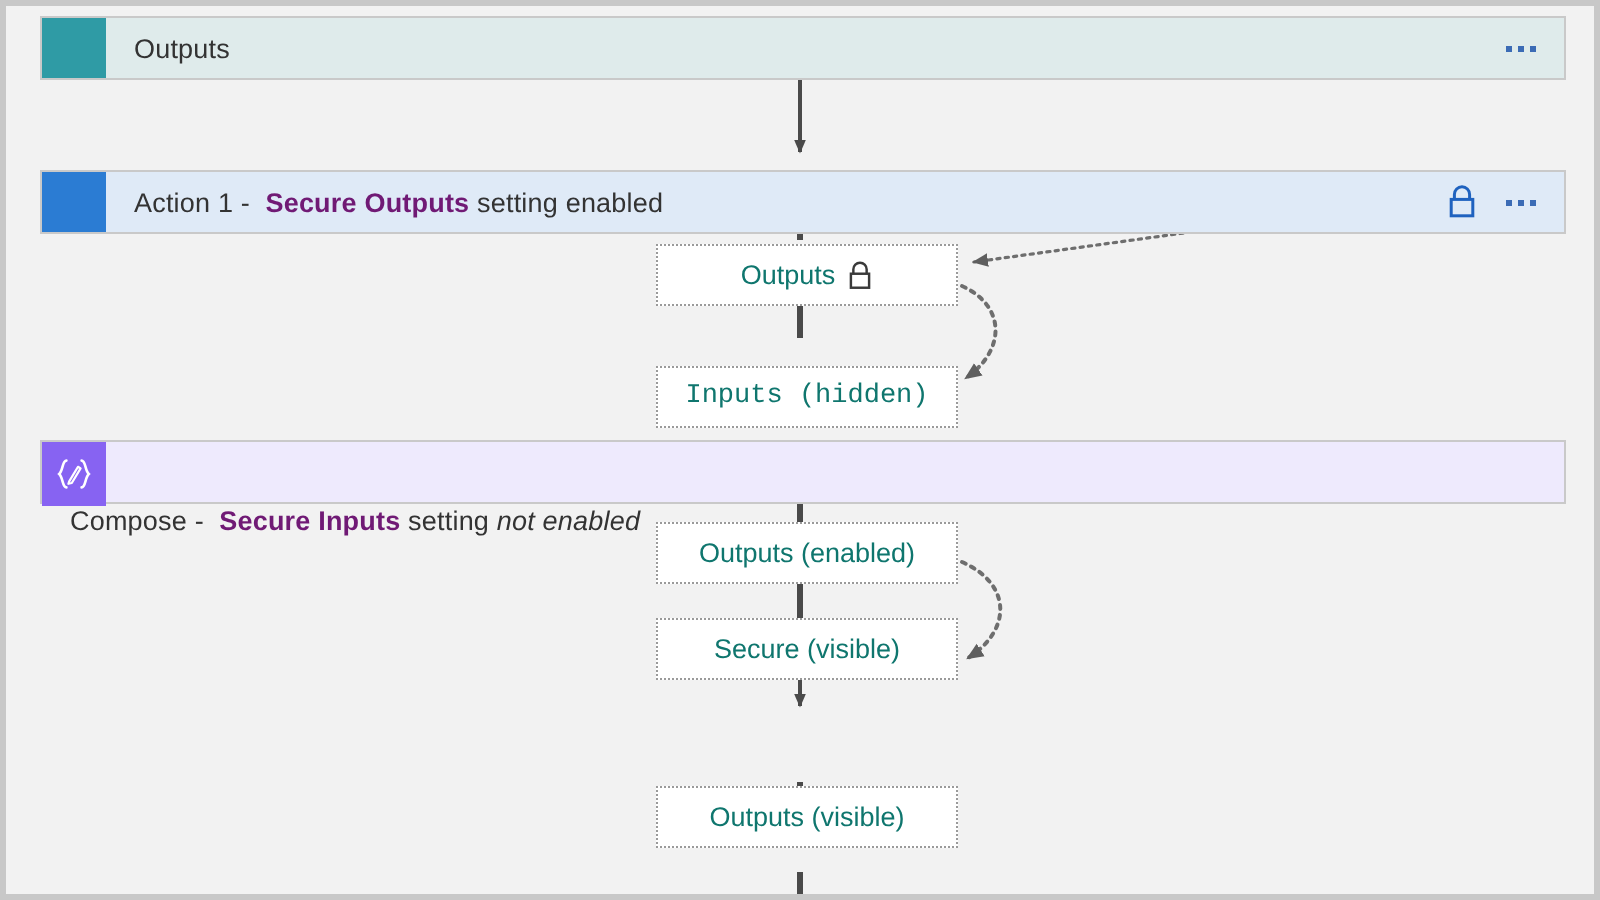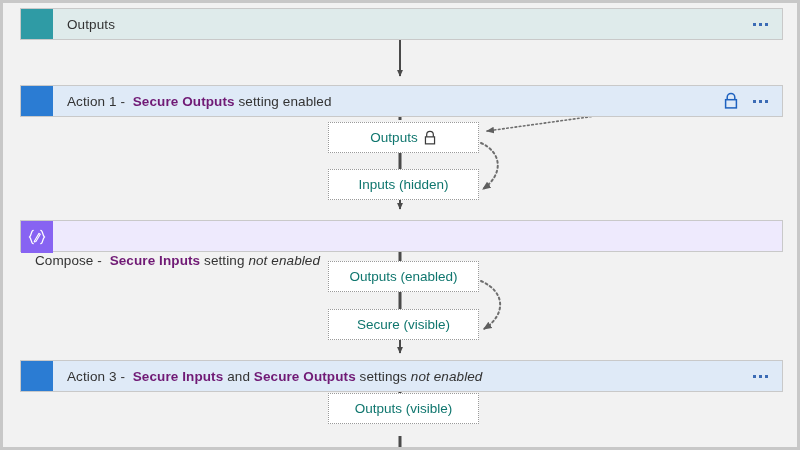--- a/index.html
+++ b/index.html
@@ -198,44 +198,32 @@
       <span class="label">Compose - &nbsp;<b>Secure Inputs</b> setting <i>not enabled</i></span>
       <span class="spacer"></span>
     </div>
     <div class="ellipsis">
       <span></span>
         <span></span>
         <span></span>
     </div>
   </div>
 
-  <div class="node bg-blue" style="left:17px; top:357px; width:763px;">
-    <div class="swatch sw-blue"></div>
-    <div class="body">
-      <span class="label">Action 3 - &nbsp;<b>Secure Inputs</b> and <b>Secure Outputs</b> settings <i>not enabled</i></span>
-      <span class="spacer"></span>
-    </div>
-    <div class="ellipsis">
-      <span></span>
-        <span></span>
-        <span></span>
-    </div>
-  </div>
 
   <div class="dbox" style="left:325px; top:119px; width:151px;">
     <span class="inner">
       <span>Outputs</span>
       <svg width="14" height="16" viewBox="0 0 16 18" aria-hidden="true">
         <path d="M4.2,7.6 V5.2 A3.8,3.8 0 0 1 11.8,5.2 V7.6" fill="none" stroke="#3a3a3a" stroke-width="1.4"></path>
         <rect x="2.8" y="7.7" width="10.4" height="8.0" fill="none" stroke="#3a3a3a" stroke-width="1.4"></rect>
       </svg>
     </span>
   </div>
 
-  <div class="dbox" style="left:325px; top:166px; width:151px;">
+  <div class="dbox" style="left:325px; top:180px; width:151px;font-family:Liberation Mono, monospace;">
     <span class="inner">
       <span>Inputs (hidden)</span>
     </span>
   </div>
 
   <div class="dbox" style="left:325px; top:258px; width:151px;">
     <span class="inner">
       <span>Outputs (enabled)</span>
     </span>
   </div>

